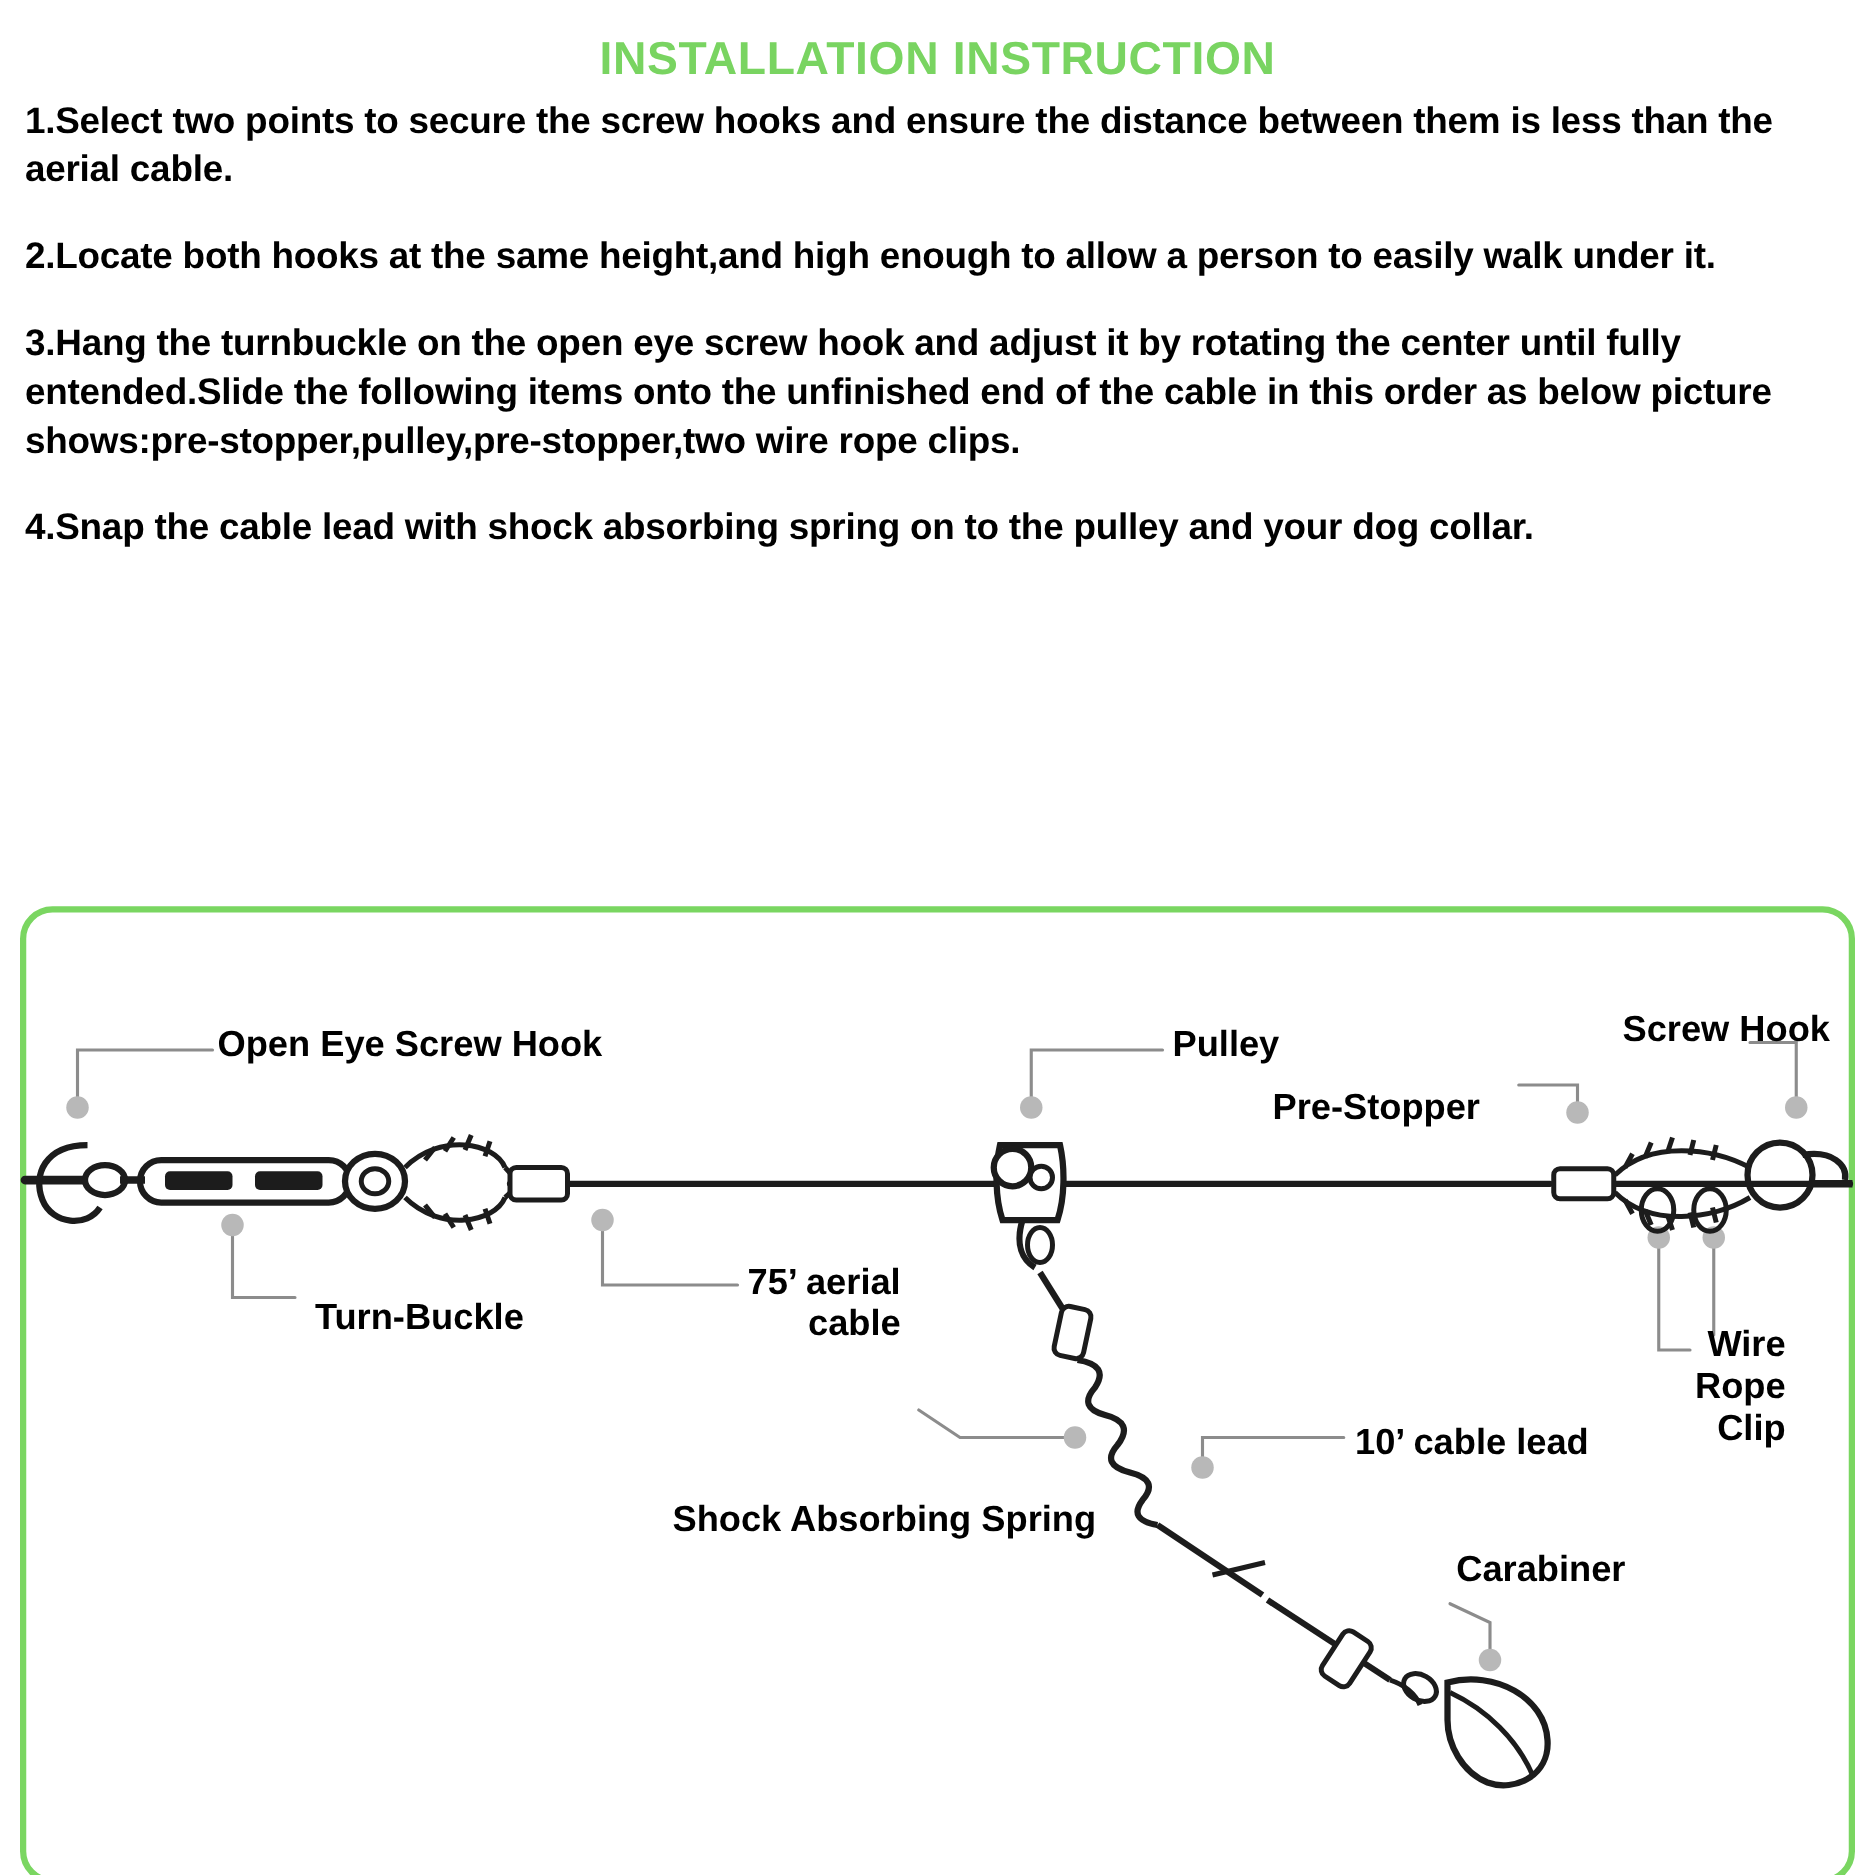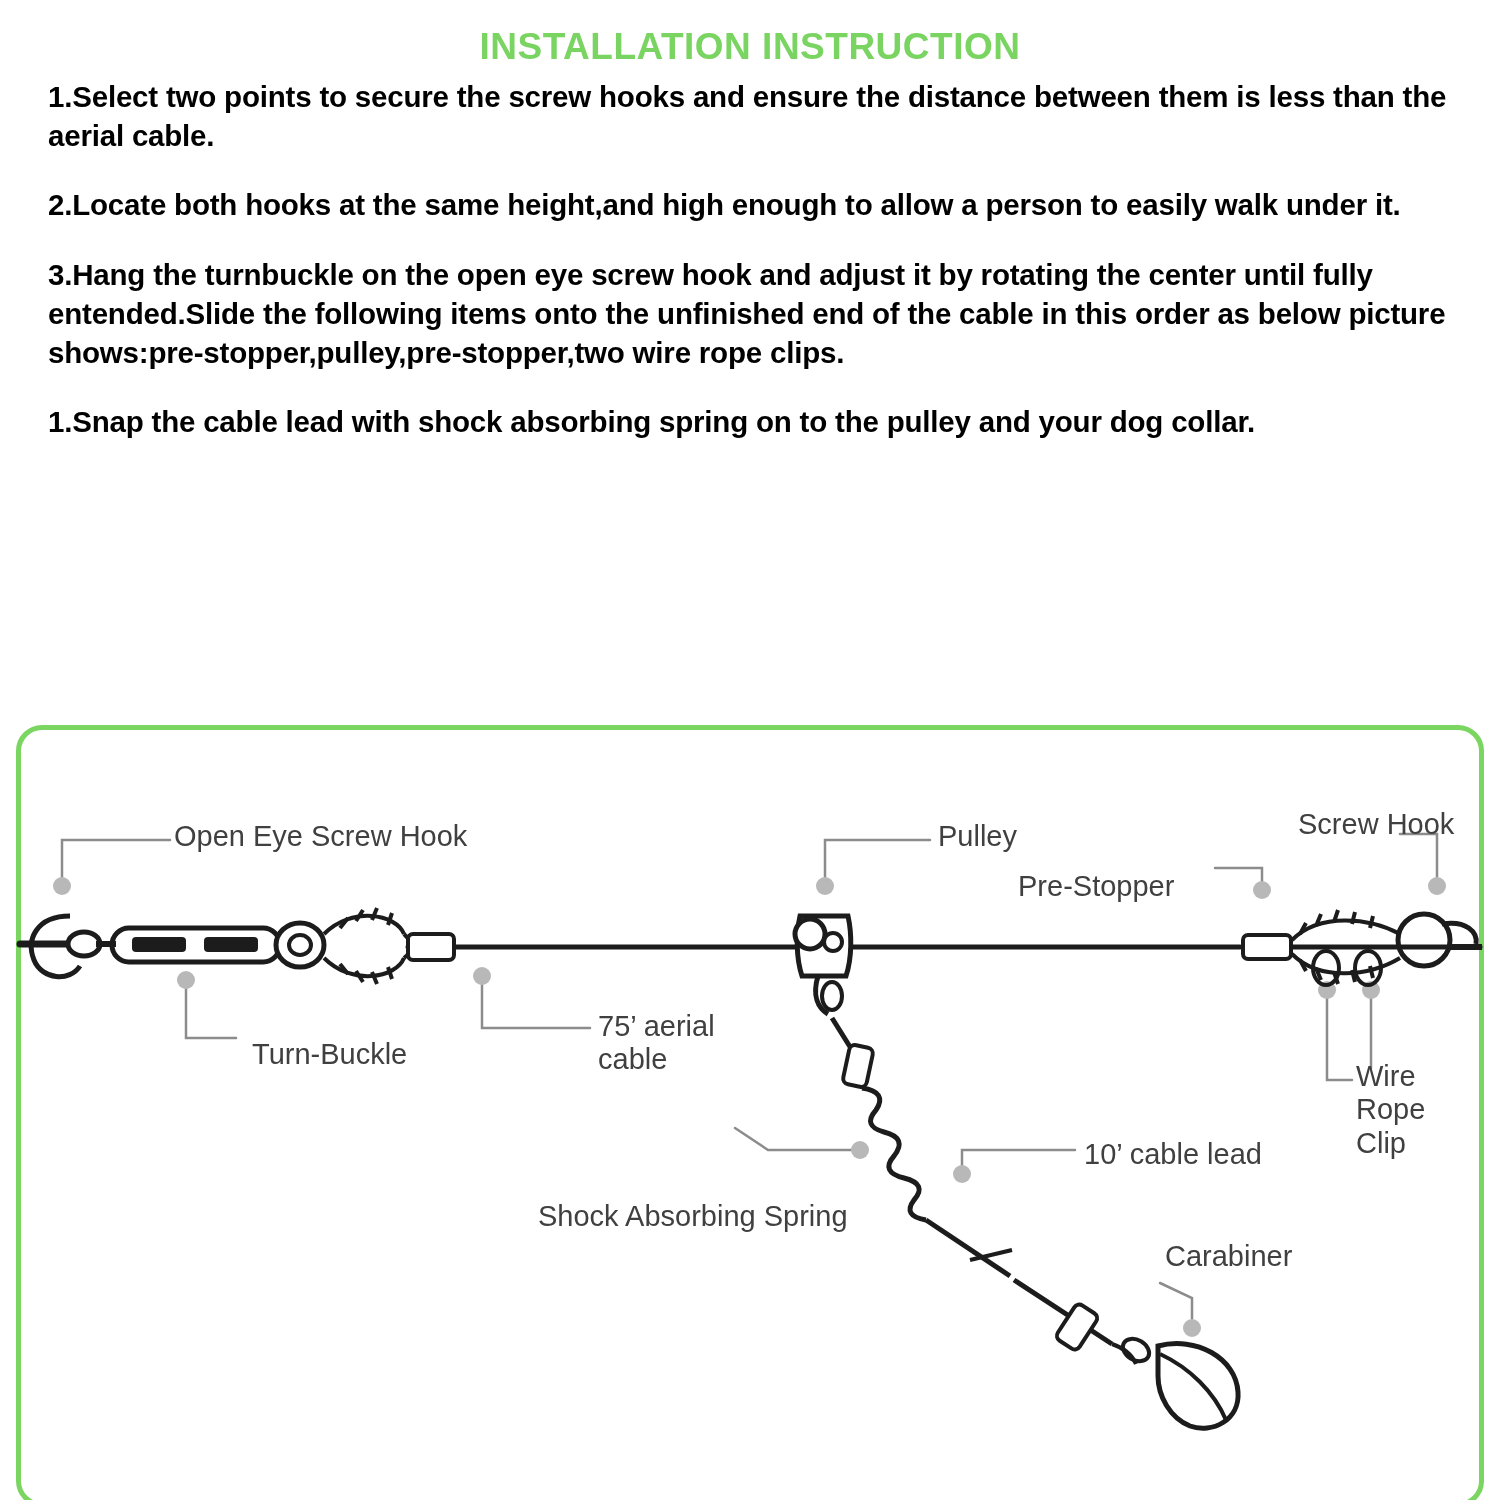--- a/index.html
+++ b/index.html
@@ -23,21 +23,21 @@
   .title {
     text-align: center;
     font-size: 37px;
     font-weight: bold;
     color: #79d461;
     letter-spacing: 0.5px;
     margin: 28px 0 10px 0;
     line-height: 1.05;
   }
   .instructions {
-    padding: 0 26px 0 48px;
+    padding: 0 26px 0 20px;
   }
   .step {
     font-size: 29.5px;
     font-weight: bold;
     line-height: 1.33;
     margin: 0 0 30px 0;
     letter-spacing: -0.2px;
   }
   .step:last-child { margin-bottom: 0; }
 
@@ -55,38 +55,39 @@
     position: absolute;
     left: 0;
     top: 0;
     width: 1500px;
     height: 1500px;
     pointer-events: none;
   }
   .dlabel {
     position: absolute;
     font-size: 29px;
-    font-weight: normal;
-    color: #404040;
+    font-weight: bold;
+    color: #000000;
     line-height: 1.15;
     white-space: pre-line;
+    text-align: right;
   }
 </style>
 </head>
 <body>
 
 <div class="page">
 
   <h1 class="title">INSTALLATION INSTRUCTION</h1>
 
   <div class="instructions">
     <p class="step">1.Select two points to secure the screw hooks and ensure the distance between them is less than the aerial cable.</p>
     <p class="step">2.Locate both hooks at the same height,and high enough to allow a person to easily walk under it.</p>
     <p class="step">3.Hang the turnbuckle on the open eye screw hook and adjust it by rotating the center until fully entended.Slide the following items onto the unfinished end of the cable in this order as below picture shows:pre-stopper,pulley,pre-stopper,two wire rope clips.</p>
-    <p class="step">1.Snap the cable lead with shock absorbing spring on to the pulley and your dog collar.</p>
+    <p class="step">4.Snap the cable lead with shock absorbing spring on to the pulley and your dog collar.</p>
   </div>
 
   <div class="diagram-box"></div>
 
   <svg class="diagram-svg" viewBox="0 0 1500 1500">
     <g stroke="#8c8c8c" stroke-width="2.5" fill="none" stroke-linecap="round">
 
       <path d="M62 858 L62 812 L170 812"></path>
       <path d="M825 858 L825 812 L930 812"></path>
       <path d="M1437 858 L1437 806 L1400 806"></path>

